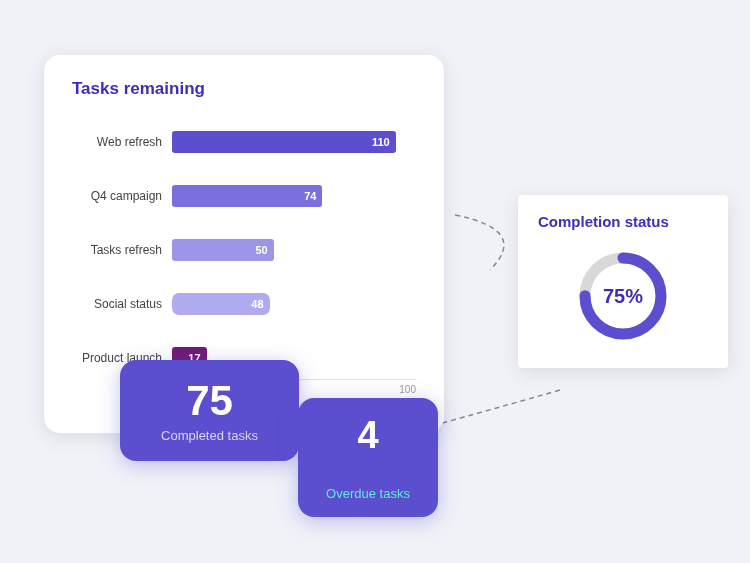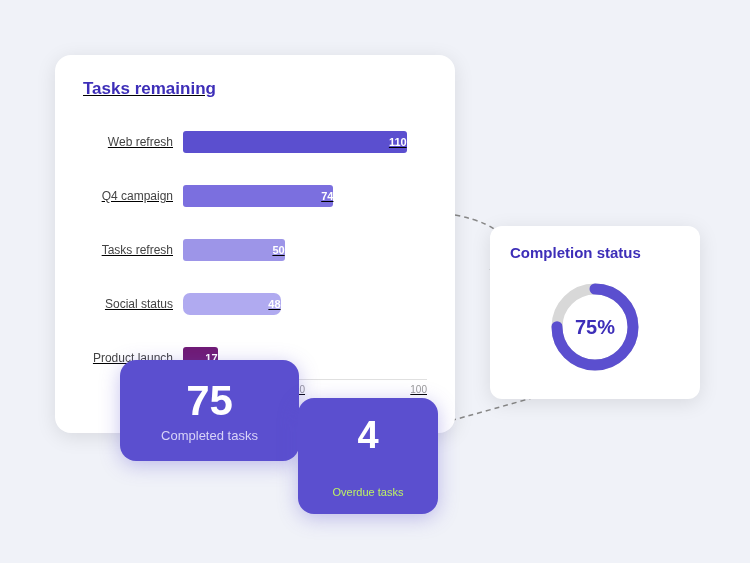--- a/index.html
+++ b/index.html
@@ -20,28 +20,27 @@
       width: 750px;
       height: 563px;
       pointer-events: none;
       z-index: 0;
     }
 
     
     .tasks-remaining-card {
       position: absolute;
       top: 55px;
-      left: 55px;
+      left: 44px;
       width: 400px;
       background: #fff;
       border-radius: 16px;
       padding: 24px 28px 28px 28px;
       box-shadow: 0 4px 20px rgba(0,0,0,0.10);
       z-index: 1;
-      text-decoration: underline;
     }
 
     .card-title {
       font-size: 17px;
       font-weight: 700;
       color: #3d2eb8;
       margin-bottom: 18px;
     }
 
     
@@ -70,20 +69,21 @@
       position: relative;
       height: 22px;
     }
 
     .bar-fill {
       height: 100%;
       border-radius: 3px;
       display: flex;
       align-items: center;
       justify-content: flex-end;
+      padding-right: 6px;
     }
 
     .bar-value {
       font-size: 11px;
       font-weight: 600;
       color: #fff;
     }
 
     .bar-label-spacer {
       width: 100px;
@@ -92,28 +92,27 @@
 
     .axis-tick {
       font-size: 10px;
       color: #999;
     }
 
     
     .completion-card {
       position: absolute;
       top: 195px;
-      left: 490px;
+      left: 518px;
       width: 210px;
       background: #fff;
-      border-radius: 12px;
+      border-radius: 4px;
       padding: 18px 20px 22px 20px;
       box-shadow: 0 4px 20px rgba(0,0,0,0.10);
       z-index: 1;
-      margin-top: 31px;
     }
 
     .completion-title {
       font-size: 15px;
       font-weight: 700;
       color: #3d2eb8;
       margin-bottom: 16px;
     }
 
     .donut-container {
@@ -186,22 +185,22 @@
 
     .overdue-number {
       font-size: 38px;
       font-weight: 800;
       color: #fff;
       line-height: 1;
       margin-bottom: 6px;
     }
 
     .overdue-label {
-      font-size: 11px;
-      color: #bef264;
+      font-size: 13px;
+      color: #5eead4;
       font-weight: 500;
       margin-top: 32px;
     }
   </style>
 </head>
 <body>
 
 <svg class="connectors" xmlns="http://www.w3.org/2000/svg">
 
   <path d="M 215 355 Q 210 400 200 395" stroke="#888" stroke-width="1.5" stroke-dasharray="5,4" fill="none"></path>

